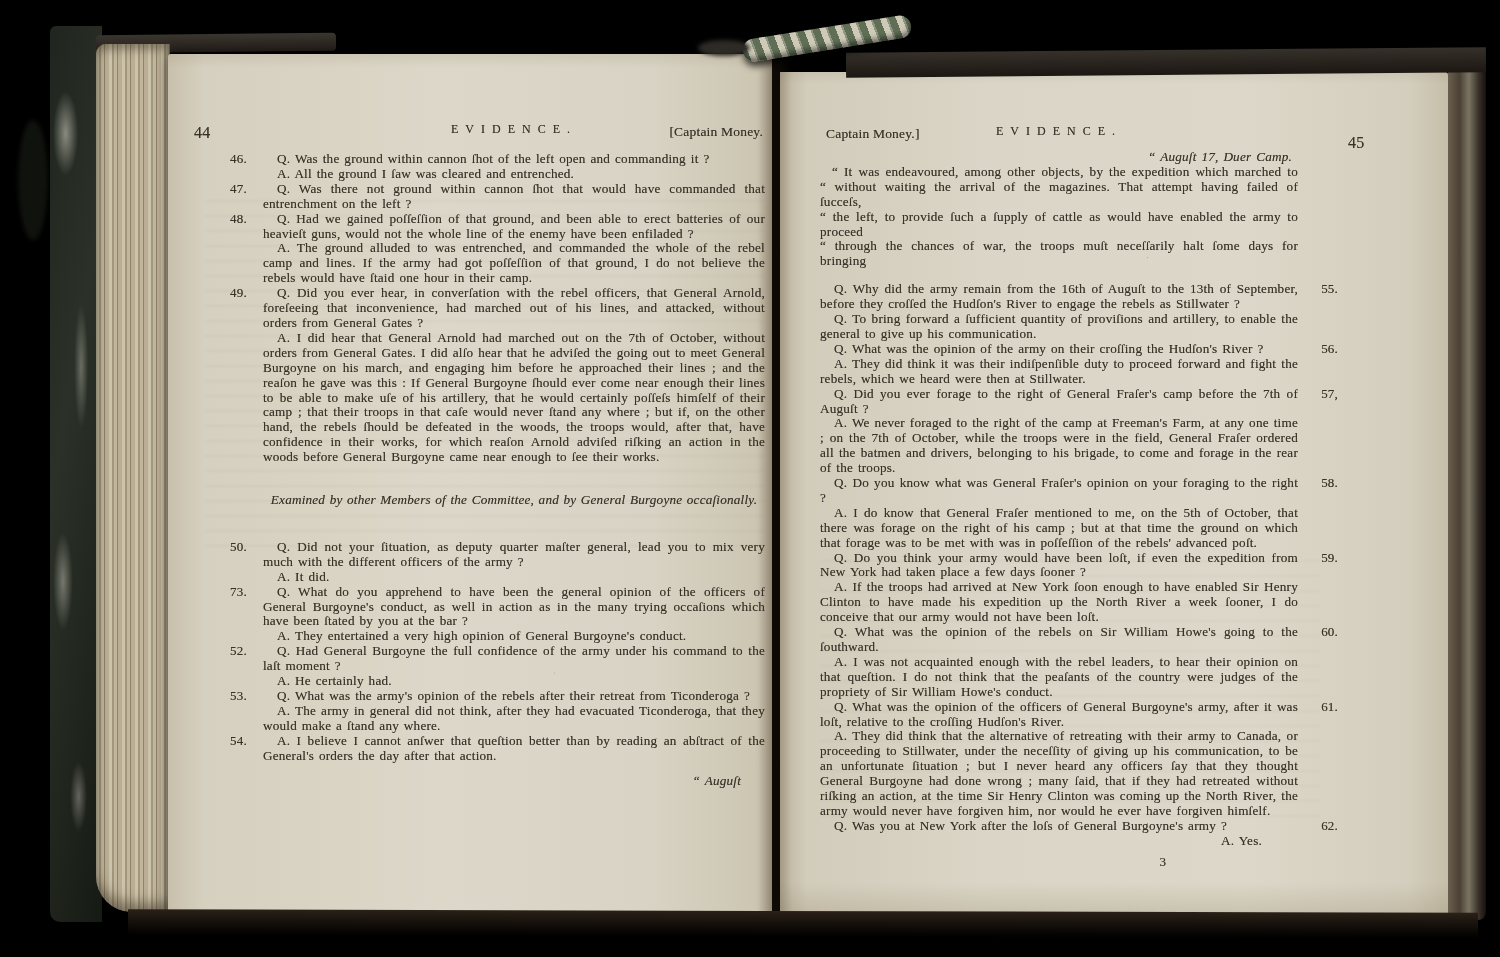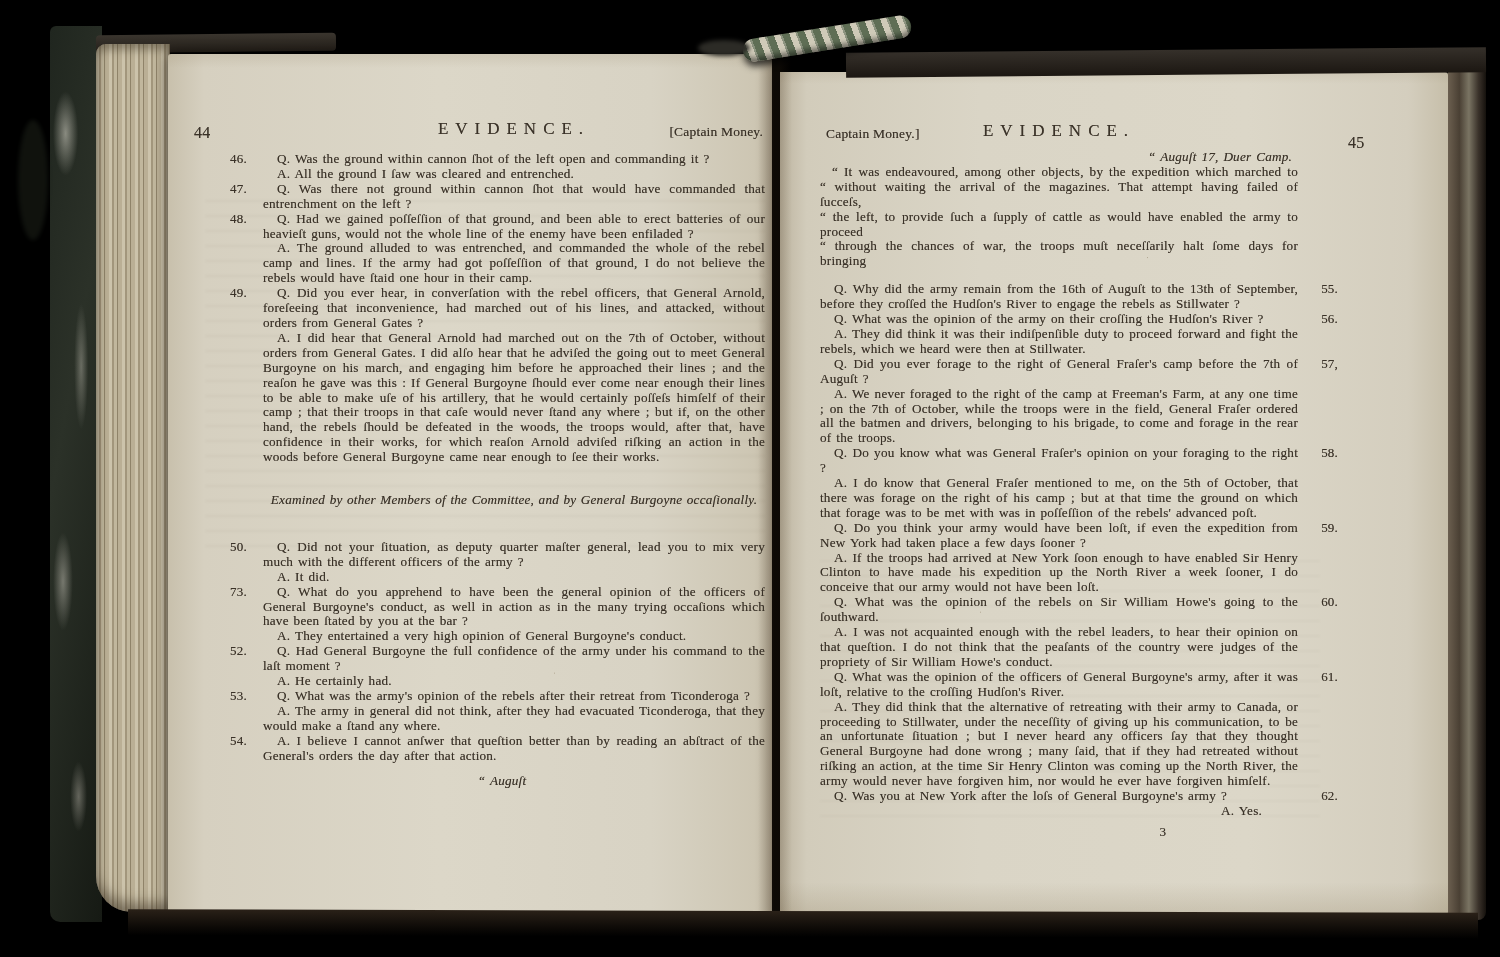--- a/index.html
+++ b/index.html
@@ -76,34 +76,34 @@
     background:repeating-linear-gradient(78deg,#5f6e55 0 7px,#cfcab8 7px 13px,#8d9480 13px 15px);
     transform:rotate(-9deg);box-shadow:0 5px 7px rgba(0,0,0,.7), inset 0 -4px 5px rgba(0,0,0,.45);
   }
   .smudge{position:absolute;background:#2c2b26;border-radius:50%;filter:blur(2px);}
   .smudge-a{left:698px;top:40px;width:52px;height:16px;}
   .smudge-b{left:18px;top:120px;width:30px;height:120px;background:#141711;opacity:.8;}
   
   .txt{position:absolute;font-size:13.2px;line-height:14.9px;letter-spacing:.2px;
        color:#3a3228;text-shadow:0 0 .4px rgba(58,50,40,.55);}
   .pgnum{position:absolute;font-size:16px;}
-  .rtitle{position:absolute;text-align:center;font-size:17px;letter-spacing:7px;}
+  .rtitle{position:absolute;text-align:center;font-size:12px;letter-spacing:7px;}
   .attrib{position:absolute;font-size:13.5px;}
   .col{position:absolute;text-align:justify;}
   .para{position:relative;text-indent:14px;word-spacing:1.4px;}
   .mnum{position:absolute;top:0;text-indent:0;font-size:13px;}
   .mnum-left{left:-33px;}
   .mnum-right{right:-40px;}
   .sect-head{font-style:italic;text-align:center;text-indent:0;margin:28px 0 32px 0;word-spacing:1px;}
   .dateline{font-style:italic;text-align:right;padding-right:6px;text-indent:0;}
   .qline{text-indent:0;text-align:justify;text-align-last:justify;word-spacing:1.4px;}
   .qline:first-child{text-indent:12px;}
   .qline:last-child{text-align-last:auto;}
   .quoteblock{margin-bottom:13px;}
-  .catchword{font-style:italic;text-align:center;padding-right:24px;margin-top:10px;text-indent:0;}
+  .catchword{font-style:italic;text-align:right;padding-right:24px;margin-top:10px;text-indent:0;}
   .answer-right{text-align:right;padding-right:36px;text-indent:0;}
   .signature{text-align:center;text-indent:0;transform:translateX(104px);margin-top:6px;}
 </style>
 </head>
 <body>
 
 <div class="stage">
 
   <div class="cover-left"></div>
   <div class="cover-topleft"></div>
@@ -157,20 +157,21 @@
   <div class="txt col" style="left:820px;top:150px;width:478px;">
     <div class="para dateline">“ Auguſt 17, Duer Camp.</div>
     <div class="quoteblock">
         <div class="qline"><span>“ It was endeavoured, among other objects, by the expedition which marched to</span></div>
         <div class="qline"><span>“ without waiting the arrival of the magazines.  That attempt having failed of ſucceſs,</span></div>
         <div class="qline"><span>“ the left, to provide ſuch a ſupply of cattle as would have enabled the army to proceed</span></div>
         <div class="qline"><span>“ through the chances of war, the troops muſt neceſſarily halt ſome days for bringing</span></div>
       </div>
     <div>
         <div class="para"><span class="mnum mnum-right">55.</span><span>Q. Why did the army remain from the 16th of Auguſt to the 13th of September, before they croſſed the Hudſon's River to engage the rebels as Stillwater ?</span></div>
+        <div class="para"><span>Q. To bring forward a ſufficient quantity of proviſions and artillery, to enable the general to give up his communication.</span></div>
         <div class="para"><span class="mnum mnum-right">56.</span><span>Q. What was the opinion of the army on their croſſing the Hudſon's River ?</span></div>
         <div class="para"><span>A. They did think it was their indiſpenſible duty to proceed forward and fight the rebels, which we heard were then at Stillwater.</span></div>
         <div class="para"><span class="mnum mnum-right">57,</span><span>Q. Did you ever forage to the right of General Fraſer's camp before the 7th of Auguſt ?</span></div>
         <div class="para"><span>A. We never foraged to the right of the camp at Freeman's Farm, at any one time ; on the 7th of October, while the troops were in the field, General Fraſer ordered all the batmen and drivers, belonging to his brigade, to come and forage in the rear of the troops.</span></div>
         <div class="para"><span class="mnum mnum-right">58.</span><span>Q. Do you know what was General Fraſer's opinion on your foraging to the right ?</span></div>
         <div class="para"><span>A. I do know that General Fraſer mentioned to me, on the 5th of October, that there was forage on the right of his camp ; but at that time the ground on which that forage was to be met with was in poſſeſſion of the rebels' advanced poſt.</span></div>
         <div class="para"><span class="mnum mnum-right">59.</span><span>Q. Do you think your army would have been loſt, if even the expedition from New York had taken place a few days ſooner ?</span></div>
         <div class="para"><span>A. If the troops had arrived at New York ſoon enough to have enabled Sir Henry Clinton to have made his expedition up the North River a week ſooner, I do conceive that our army would not have been loſt.</span></div>
         <div class="para"><span class="mnum mnum-right">60.</span><span>Q. What was the opinion of the rebels on Sir William Howe's going to the ſouthward.</span></div>
         <div class="para"><span>A. I was not acquainted enough with the rebel leaders, to hear their opinion on that queſtion.  I do not think that the peaſants of the country were judges of the propriety of Sir William Howe's conduct.</span></div>

